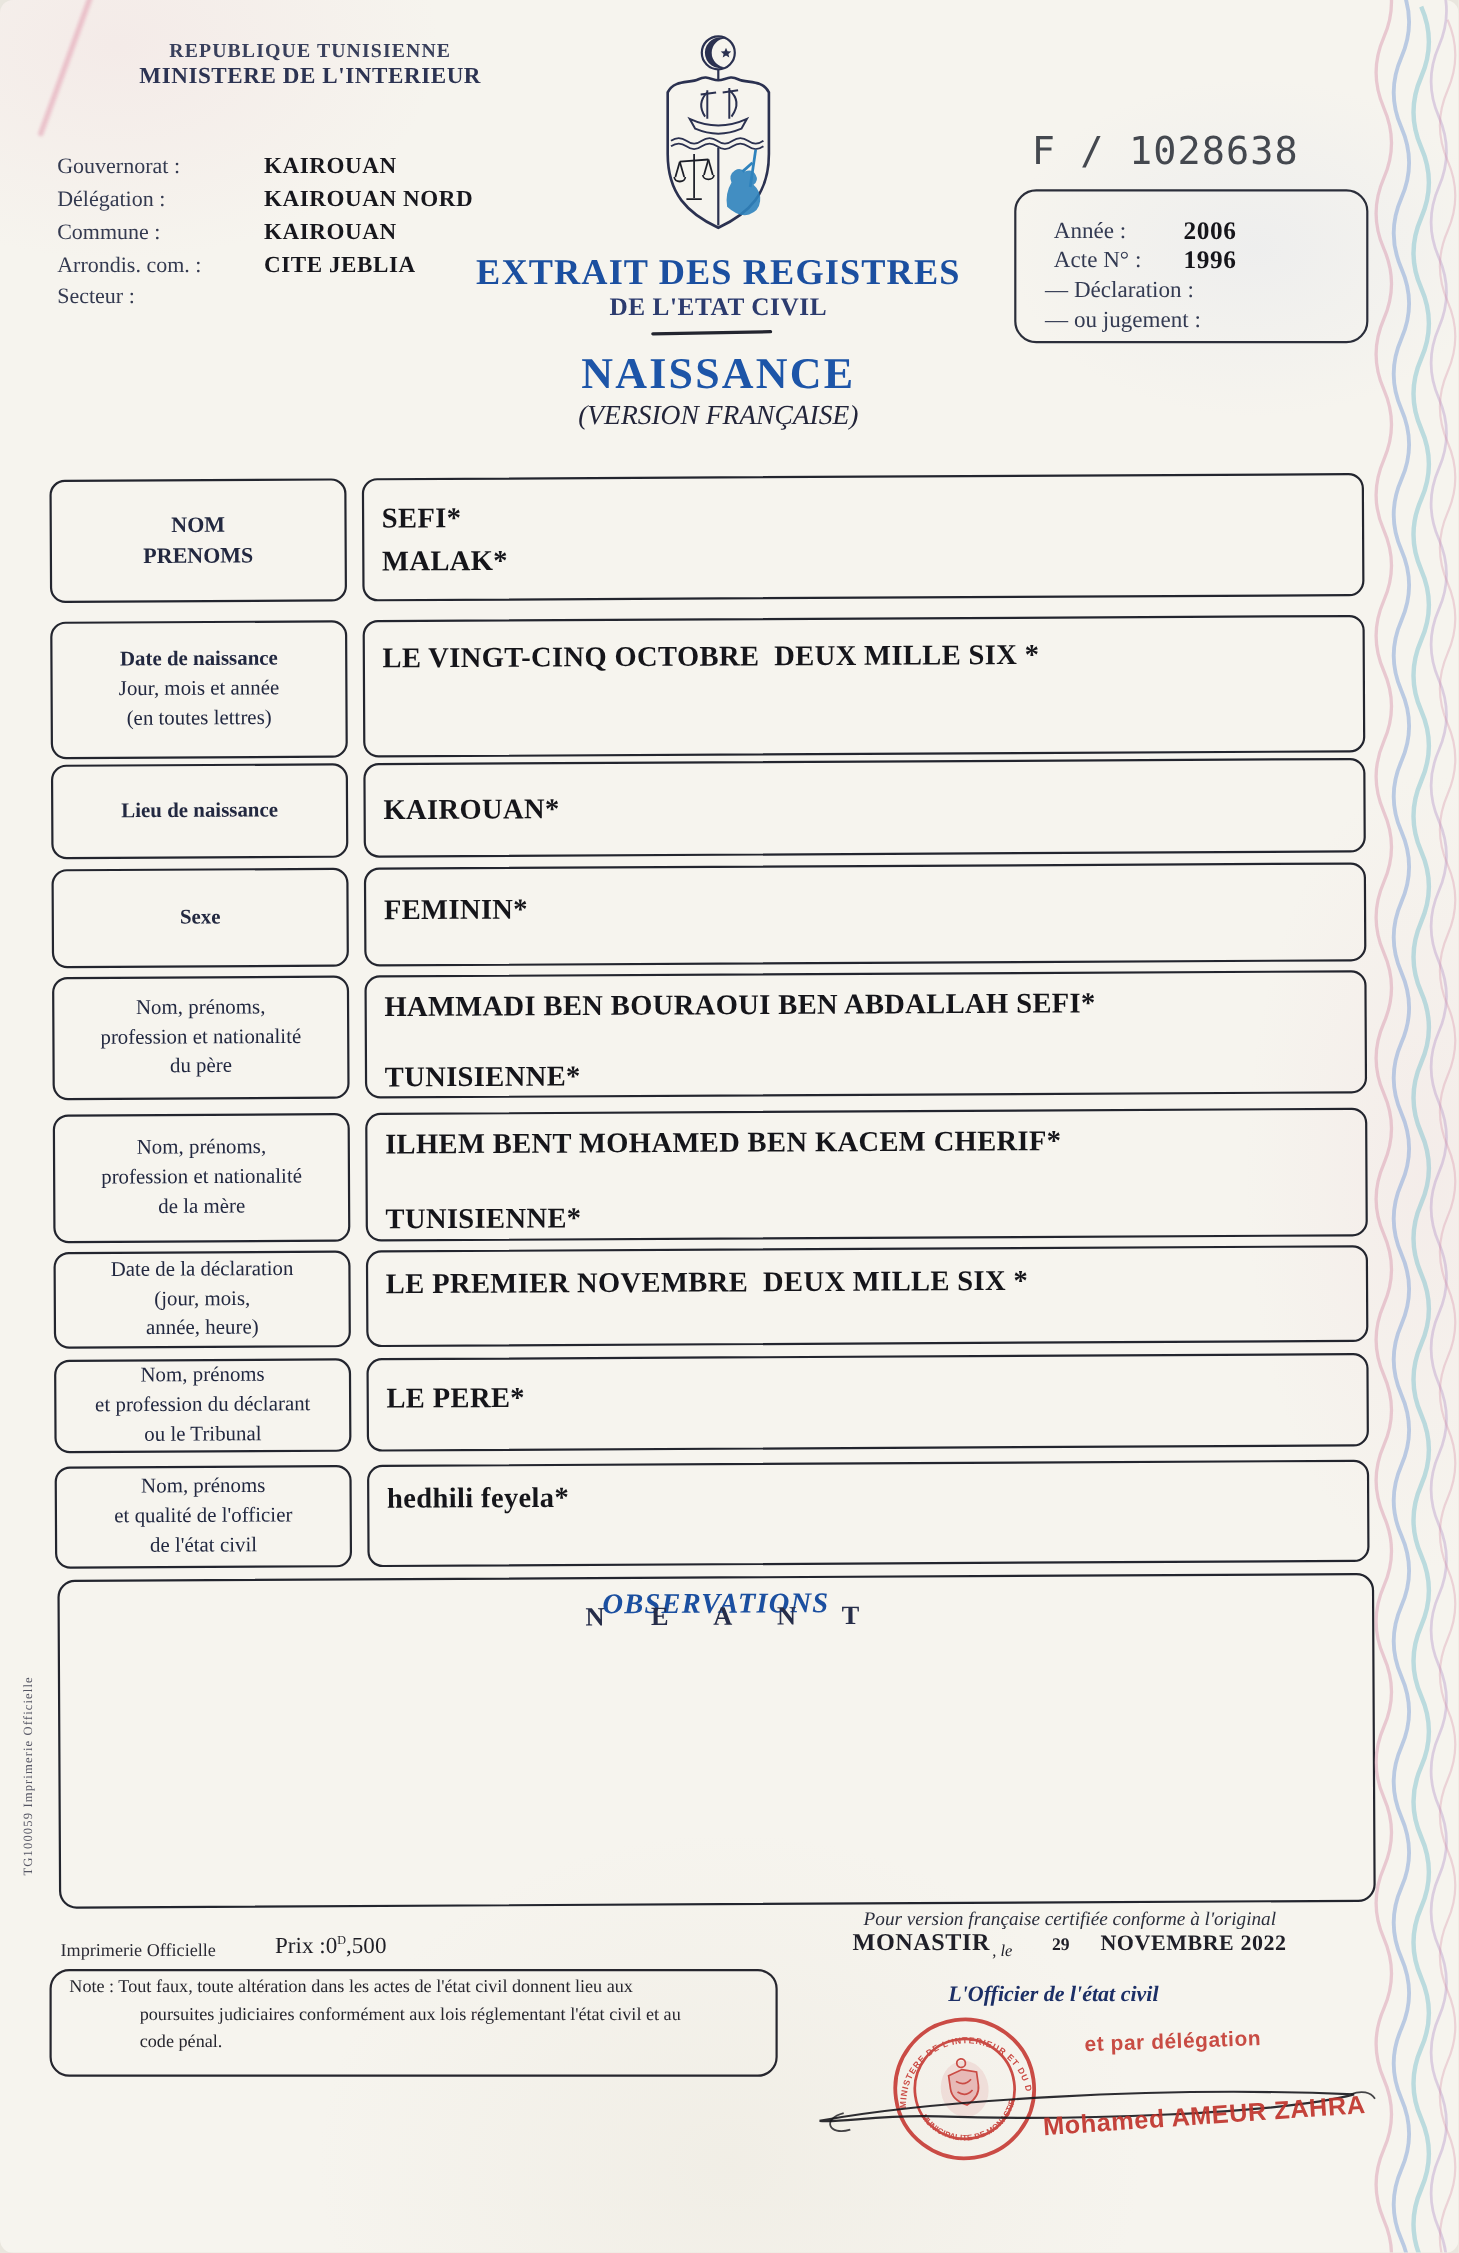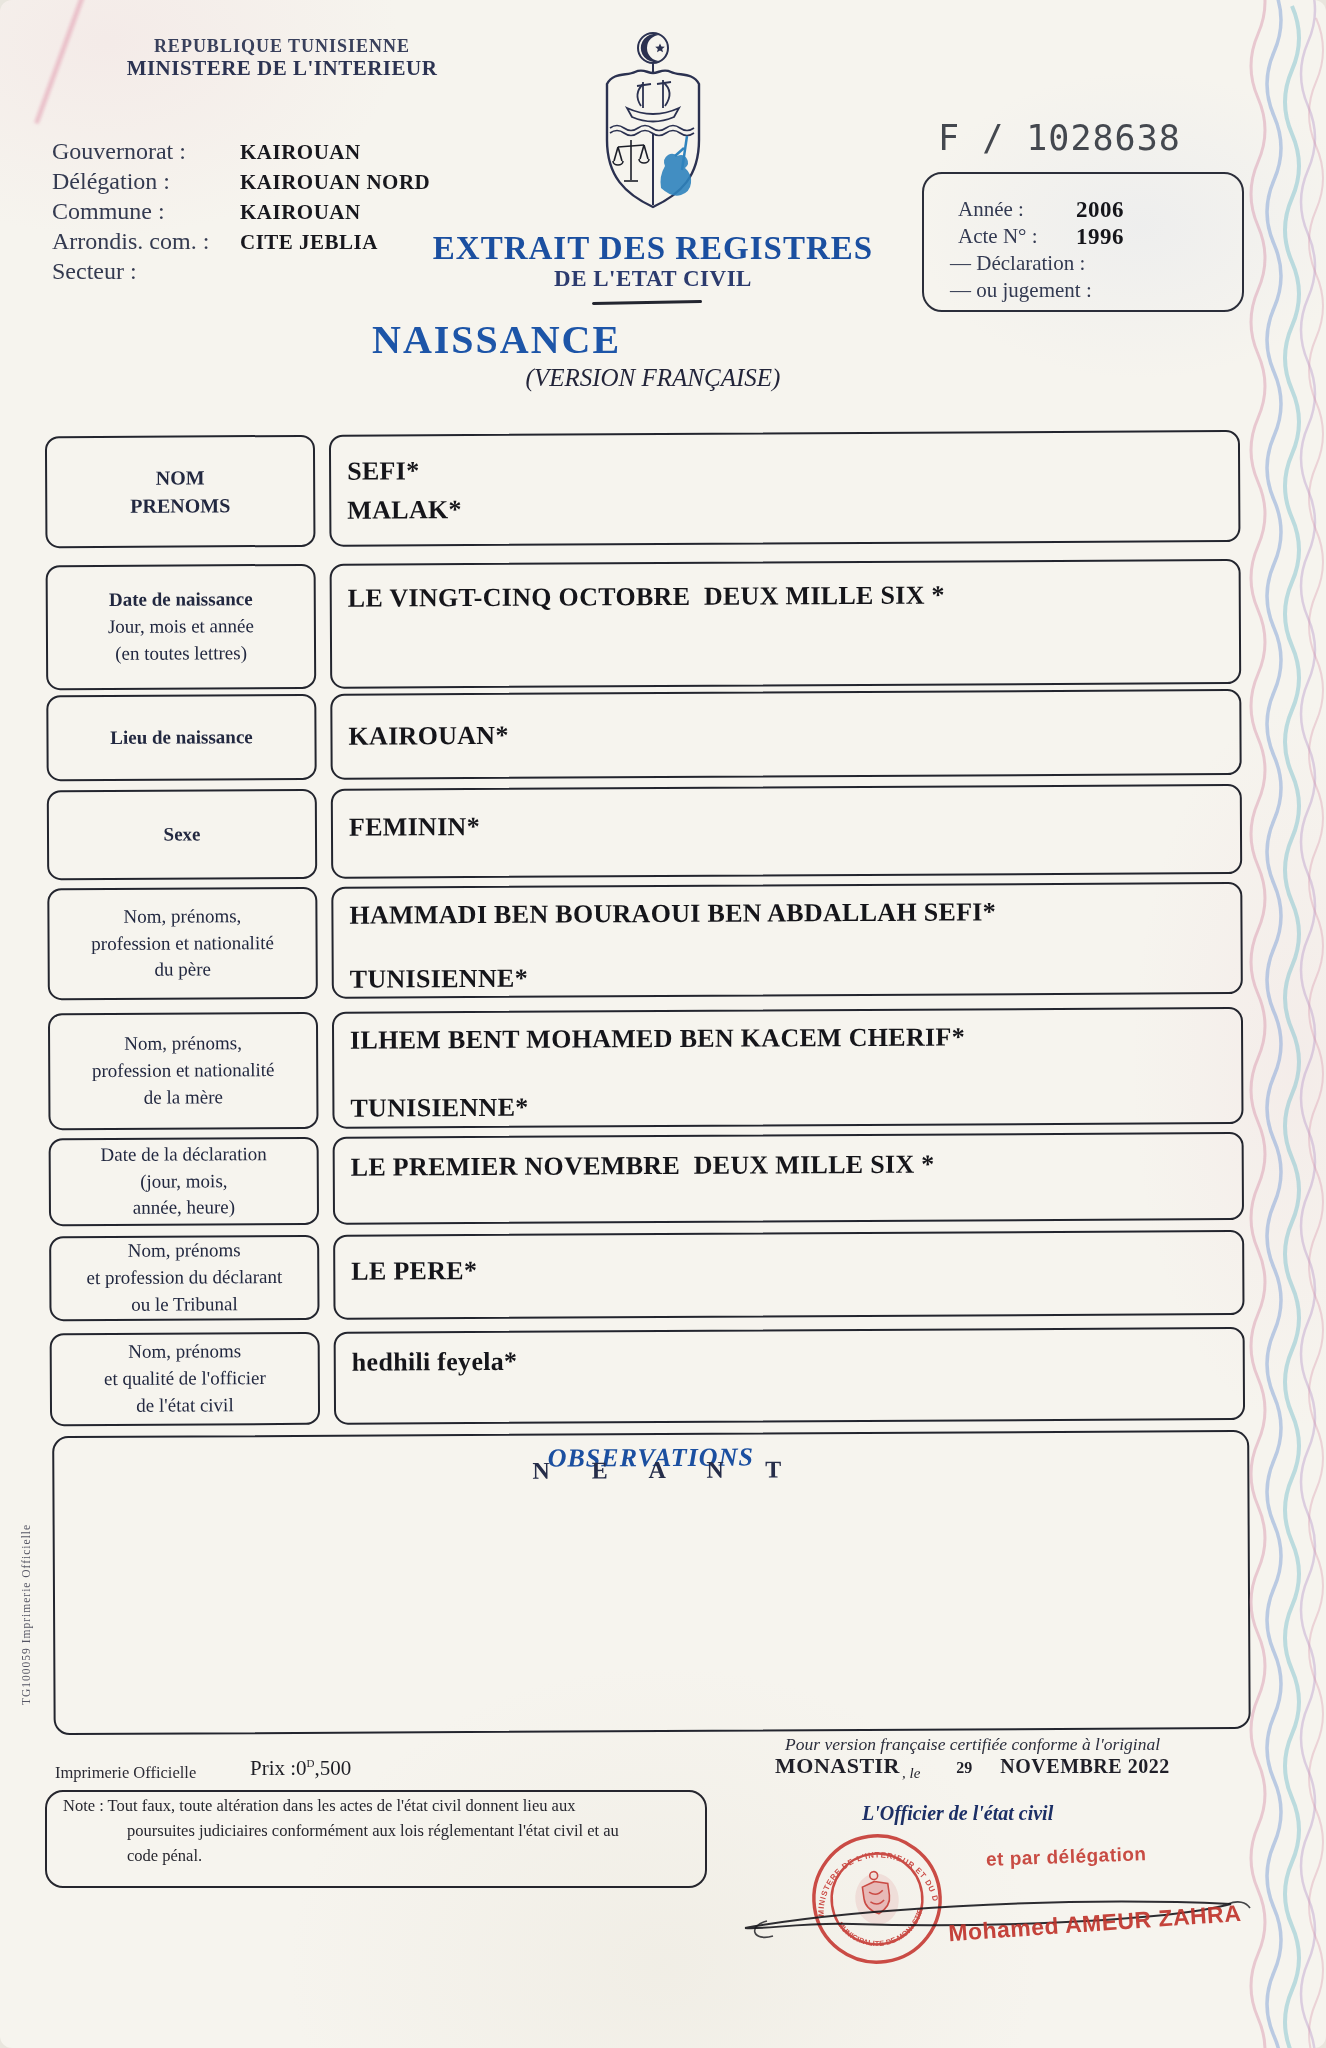--- a/index.html
+++ b/index.html
@@ -13,32 +13,32 @@
       radial-gradient(ellipse 500px 400px at 50% 96%, rgba(225,220,205,0.25), transparent 75%);}
   .abs{position:absolute;}
 
   
   .republic{left:92px;top:36px;width:380px;text-align:center;font-size:18px;font-weight:600;
             letter-spacing:1px;color:#39405c;}
   .ministry{left:70px;top:56px;width:424px;text-align:center;font-size:21px;font-weight:700;
             letter-spacing:.5px;color:#2c3352;}
   .admin{left:52px;top:138px;width:420px;}
   .admin-row{display:flex;height:30px;align-items:baseline;}
-  .admin-label{width:188px;font-size:24px;color:#343a50;}
+  .admin-label{width:188px;font-size:20px;color:#343a50;}
   .admin-value{font-size:21px;font-weight:600;color:#17171d;letter-spacing:.5px;}
 
   .emblem{left:597px;top:28px;width:112px;height:190px;}
 
   .t1{left:388px;top:230px;width:530px;text-align:center;font-size:33px;font-weight:700;
       letter-spacing:1px;color:#1b4fa0;}
   .t2{left:388px;top:266px;width:530px;text-align:center;font-size:23px;font-weight:600;
       color:#2c3b6e;letter-spacing:.5px;}
   .t-underline{left:592px;top:301px;width:110px;height:3px;background:#23252f;border-radius:2px;
       transform:rotate(-1deg);}
-  .doctype{left:372px;top:316px;width:530px;font-size:40px;font-weight:700;
+  .doctype{left:388px;top:316px;width:530px;text-align:center;font-size:40px;font-weight:700;
       letter-spacing:2px;color:#1d55a8;}
   .version{left:388px;top:364px;width:530px;text-align:center;font-size:25px;font-style:italic;
       color:#23253a;}
 
   .serial{left:938px;top:118px;font-family:"DejaVu Sans Mono",monospace;font-size:35px;
       color:#44484f;letter-spacing:1px;}
   .regbox{left:922px;top:172px;width:322px;height:140px;border:2.5px solid #2b2e3a;
       border-radius:20px;padding:22px 0 0 34px;box-sizing:border-box;}
   .reg-line{display:flex;line-height:27px;font-size:21px;color:#333a52;}
   .reg-label{width:118px;}

